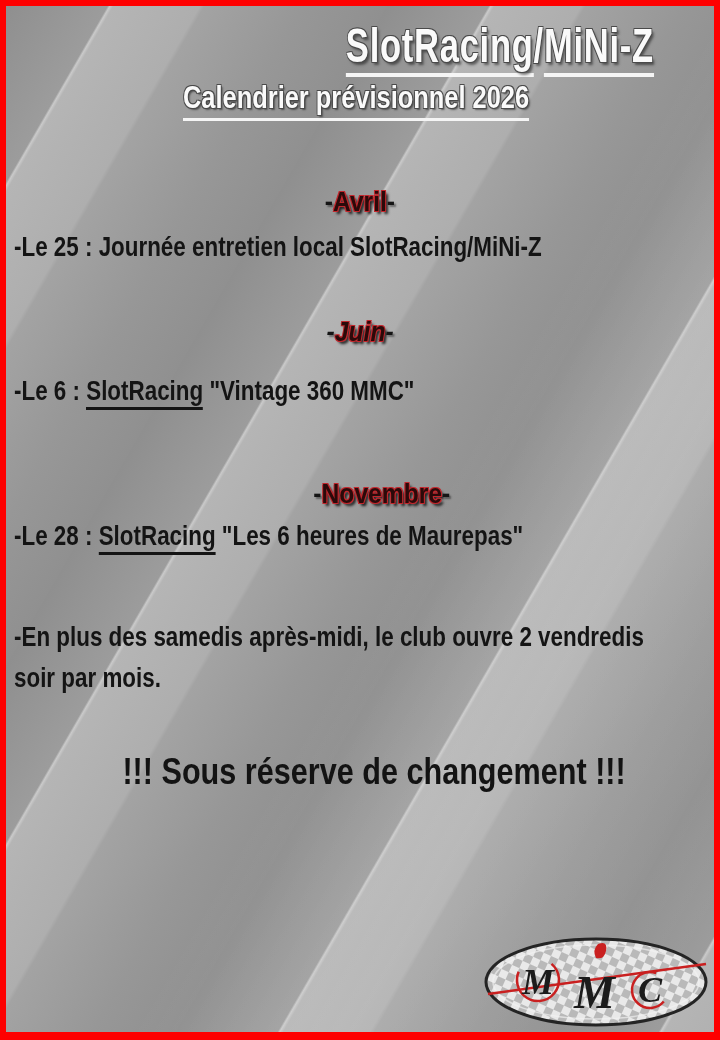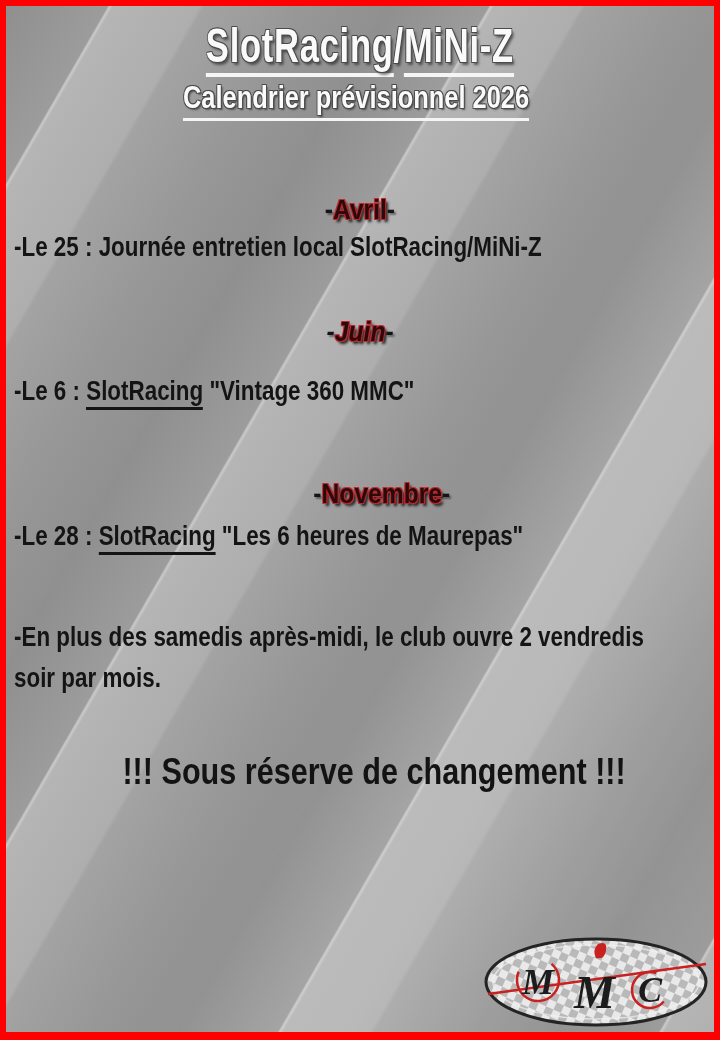--- a/index.html
+++ b/index.html
@@ -9,21 +9,21 @@
     border:6px solid #fe0000;border-bottom-width:8px;overflow:hidden;
     background:
       linear-gradient(120deg, rgba(255,255,255,0) 55%, rgba(255,255,255,.12) 72%, rgba(255,255,255,0) 95%),
       repeating-linear-gradient(120deg,
         #8f8f8f 0px, #9c9c9c 88px,
         #cacaca 90px, #b5b5b5 93px,
         #aeaeae 168px, #a3a3a3 172px,
         #979797 258px, #909090 330px);
   }
   
-  .title-row{position:absolute;top:12px;left:0;right:0;text-align:center;white-space:nowrap;}
+  .title-row{position:absolute;top:12px;left:0;right:0;text-align:right;white-space:nowrap;}
   .title-inner{
     display:inline-block;transform:scaleX(.72);transform-origin:center;
     font-size:48px;font-weight:bold;letter-spacing:1px;color:#fafafa;
     text-shadow:-1px -1px 0 #4a4a4a,1px -1px 0 #4a4a4a,-1px 1px 0 #4a4a4a,1px 1px 0 #4a4a4a,3px 3px 3px rgba(20,20,20,.55);
   }
   .u-white{border-bottom:4px solid #f5f5f5;padding-bottom:1px;}
   .subtitle-row{position:absolute;top:74px;left:0;right:8px;text-align:center;white-space:nowrap;}
   .subtitle-inner{
     display:inline-block;transform:scaleX(.82);transform-origin:center;
     font-size:31px;font-weight:bold;color:#fafafa;
@@ -68,21 +68,21 @@
   <div class="title-row">
     <span class="title-inner">
       <span class="u-white">SlotRacing</span><span>/</span><span class="u-white">MiNi-Z</span>
     </span>
   </div>
 
   <div class="subtitle-row">
     <span class="subtitle-inner">Calendrier prévisionnel 2026</span>
   </div>
 
-  <div class="month-row" style="top:188px;">
+  <div class="month-row" style="top:180px;">
     <span class="month-inner"><span class="month-dash">-</span><span class="month-name">Avril</span><span class="month-dash">-</span></span>
   </div>
   <div class="event" style="top:225px;">
     <span>-Le 25 : Journée entretien local SlotRacing/MiNi-Z</span><span class="u-black"></span><span></span>
   </div>
 
   <div class="month-row" style="top:310px;font-style:italic;">
     <span class="month-inner"><span class="month-dash">-</span><span class="month-name">Juin</span><span class="month-dash">-</span></span>
   </div>
   <div class="event" style="top:369px;">

